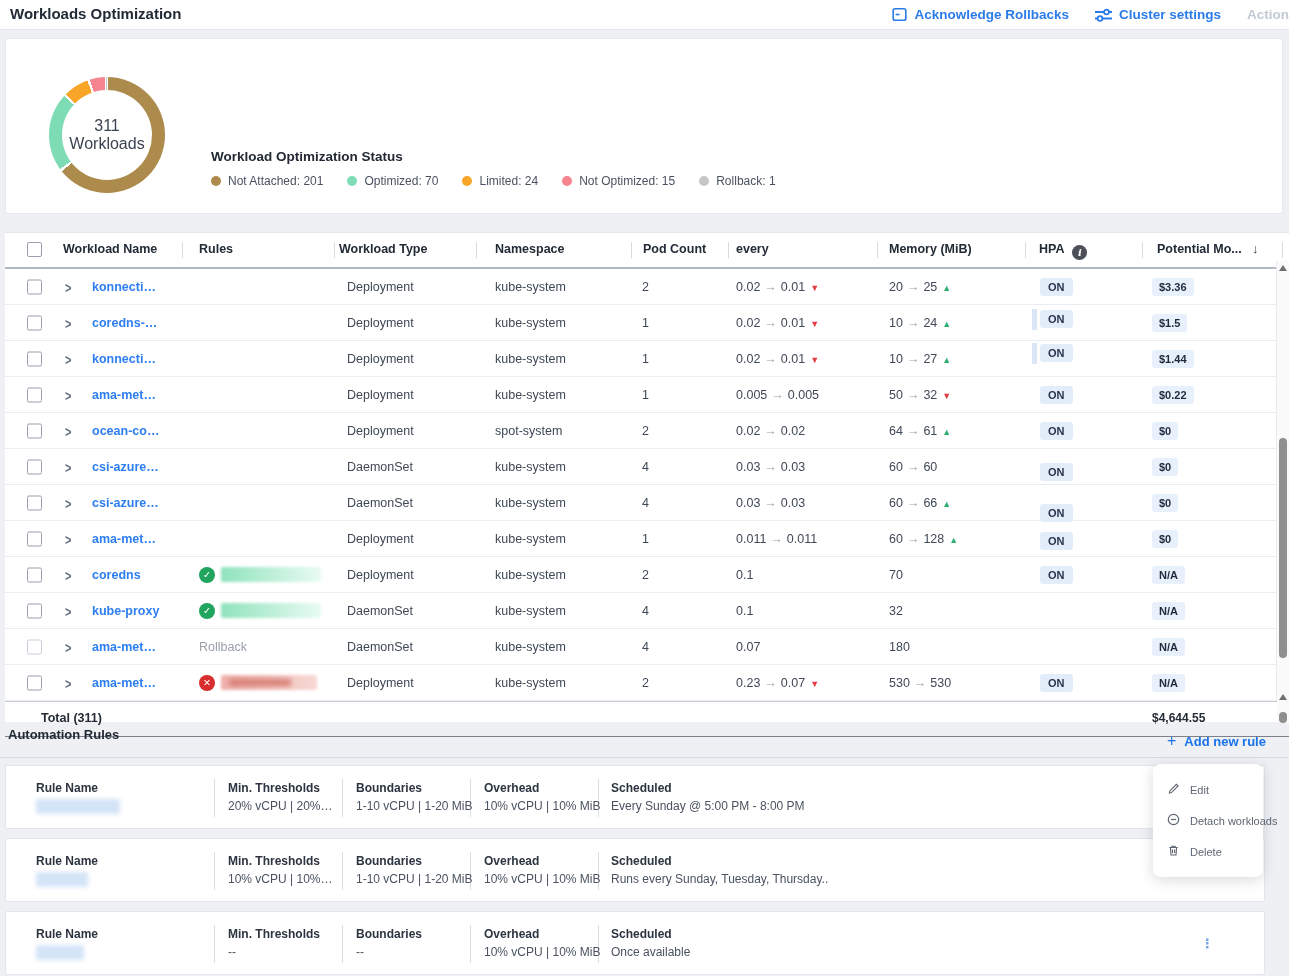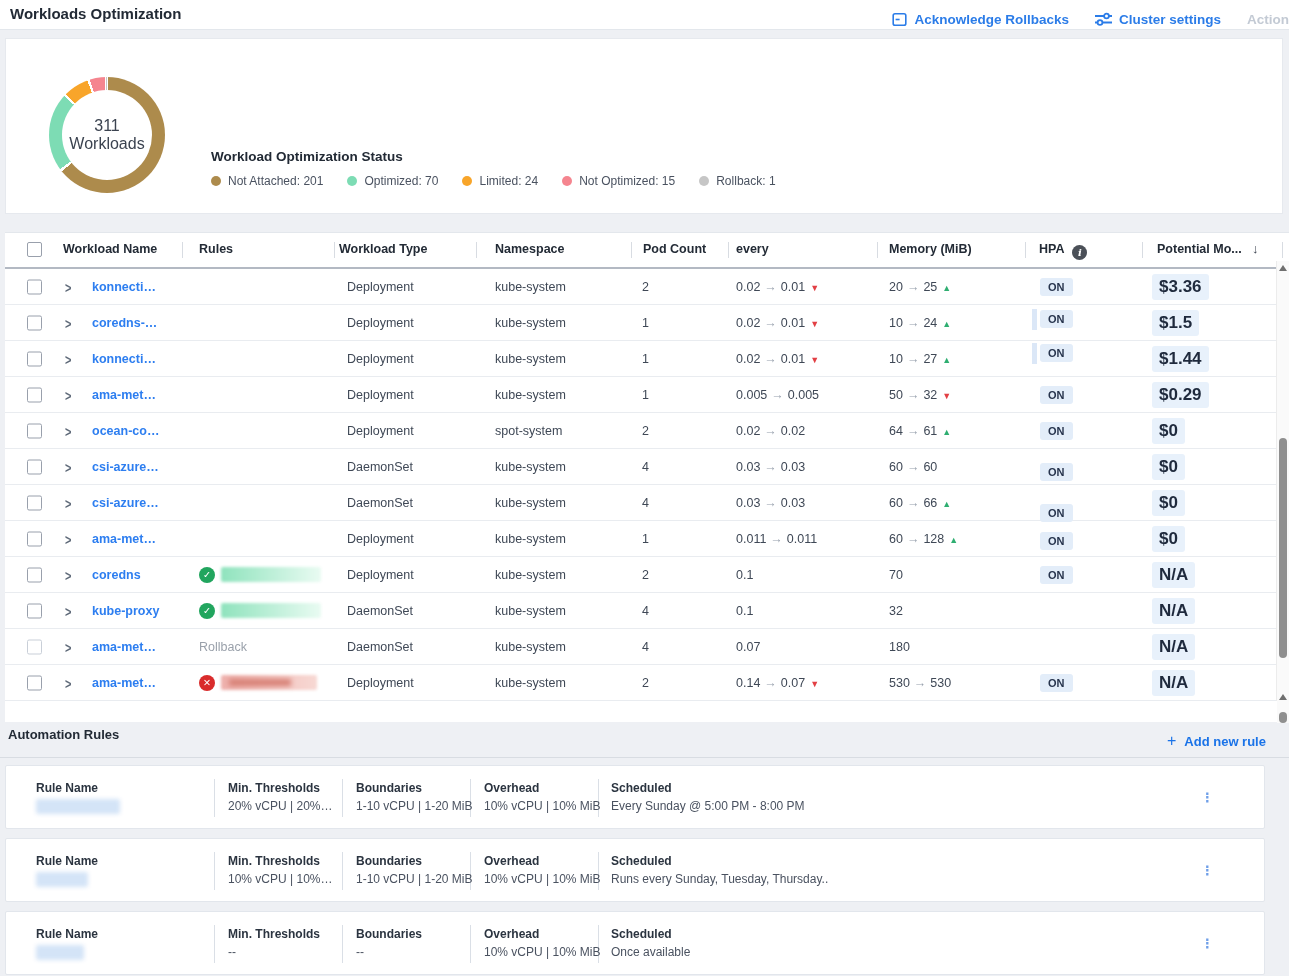--- a/index.html
+++ b/index.html
@@ -2,21 +2,21 @@
 <html><head>
 <meta charset="utf-8">
 <style>
   html,body{margin:0;padding:0;}
   body{font-family:"Liberation Sans","DejaVu Sans",sans-serif;background:#eef0f4;}
   .page{position:relative;width:1289px;height:976px;overflow:hidden;background:#eef0f4;}
 
   
   .topbar{position:absolute;left:0;top:0;width:1289px;height:29px;background:#fff;border-bottom:1px solid #e3e7ec;}
   .page-title{position:absolute;left:10px;top:5px;font-size:15px;font-weight:700;color:#222a35;margin:0;}
-  .top-actions{position:absolute;right:0;top:0;height:38px;display:flex;align-items:center;gap:26px;padding-right:0;justify-content:space-between;}
+  .top-actions{position:absolute;right:0;top:0;height:29px;display:flex;align-items:center;gap:26px;padding-right:0;justify-content:space-between;}
   .top-link{display:flex;align-items:center;gap:7px;color:#2b7ce8;font-size:13.5px;font-weight:700;cursor:pointer;white-space:nowrap;}
   .top-link.disabled{color:#c3cad4;}
   .top-link svg{display:block;}
 
   
   .summary-card{position:absolute;left:5px;top:38px;width:1278px;height:176px;background:#fff;border:1px solid #e6e9ee;box-sizing:border-box;}
   .donut{position:absolute;left:43px;top:38px;width:116px;height:116px;border-radius:50%;}
   .donut-hole{position:absolute;left:13px;top:13px;width:90px;height:90px;border-radius:50%;background:#fff;display:flex;flex-direction:column;align-items:center;justify-content:center;color:#3b4350;}
   .donut-hole .v{font-size:16px;}
   .donut-hole .l{font-size:16px;}
@@ -48,21 +48,21 @@
   .c-pods{left:637px;}
   .c-vcpu{left:731px;}
   .c-mem{left:884px;}
   .c-hpa{left:1035px;}
   .c-pot{left:1147px;}
   .arr{color:#97a0ad;padding:0 4px;}
   .tr-up{color:#2fae71;font-size:9px;padding-left:5px;}
   .tr-down{color:#e23f44;font-size:9px;padding-left:5px;}
   .badge{display:inline-block;background:#e3edf9;color:#27344d;font-size:11px;font-weight:700;padding:3px 8px;border-radius:3px;position:relative;}
   .badge .sliver{position:absolute;left:-8px;top:-1px;width:5px;height:21px;background:#dbe7f7;}
-  .pot-badge{display:inline-block;background:#e8f1fb;color:#1f2a3d;font-size:17px;font-weight:700;padding:3px 7px;border-radius:3px;}
+  .pot-badge{display:inline-block;background:#e8f1fb;color:#1f2a3d;font-size:11px;font-weight:700;padding:3px 7px;border-radius:3px;}
   .ok-ic,.err-ic{width:16px;height:16px;border-radius:50%;display:inline-flex;align-items:center;justify-content:center;color:#fff;font-size:9.5px;font-weight:700;flex:none;}
   .ok-ic{background:#21a55e;}
   .err-ic{background:#d92c2c;}
   .pill-g{width:100px;height:15px;border-radius:2px;background:linear-gradient(90deg,#8fe3bd,#e9fbf2);filter:blur(1.5px);}
   .pill-r{position:relative;width:96px;height:15px;border-radius:2px;background:linear-gradient(90deg,#eeb0ac,#f7d8d3);filter:blur(1.5px);}
   .pill-r::after{content:"";position:absolute;left:8px;top:4px;width:62px;height:7px;background:#d77f74;filter:blur(2px);}
   .rule-text{color:#9aa1ab;}
 
   .total-row{position:relative;height:34px;border-top:1px solid #c9ced6;border-bottom:1px solid #7c828c;}
   .total-label{position:absolute;left:36px;top:9px;font-size:12.5px;font-weight:700;color:#232b36;}
@@ -233,21 +233,21 @@
           <span class="cbx cell c-check"></span>
           <span class="cell c-chev">&gt;</span>
           <a class="cell c-name">ama-met…</a>
           <span class="cell c-rules"></span>
           <span class="cell c-type">Deployment</span>
           <span class="cell c-ns">kube-system</span>
           <span class="cell c-pods">1</span>
           <span class="cell c-vcpu"><span>0.005</span><span class="arr">→</span><span>0.005</span></span>
           <span class="cell c-mem"><span>50</span><span class="arr">→</span><span>32</span><span class="tr-down">▼</span></span>
           <span class="cell c-hpa" style="top: calc(50% + 0px);"><span class="badge">ON</span></span>
-          <span class="cell c-pot"><span class="pot-badge">$0.29</span></span>
+          <span class="cell c-pot"><span class="pot-badge">$0.22</span></span>
         </div>
         <div class="trow">
           <span class="cbx cell c-check"></span>
           <span class="cell c-chev">&gt;</span>
           <a class="cell c-name">ocean-co…</a>
           <span class="cell c-rules"></span>
           <span class="cell c-type">Deployment</span>
           <span class="cell c-ns">spot-system</span>
           <span class="cell c-pods">2</span>
           <span class="cell c-vcpu"><span>0.02</span><span class="arr">→</span><span>0.02</span></span>
@@ -343,26 +343,30 @@
           <span class="cbx cell c-check"></span>
           <span class="cell c-chev">&gt;</span>
           <a class="cell c-name">ama-met…</a>
           <span class="cell c-rules">
             <span class="err-ic">✕</span>
             <span class="pill-r"></span>
           </span>
           <span class="cell c-type">Deployment</span>
           <span class="cell c-ns">kube-system</span>
           <span class="cell c-pods">2</span>
-          <span class="cell c-vcpu"><span>0.14</span><span class="arr">→</span><span>0.07</span><span class="tr-down">▼</span></span>
+          <span class="cell c-vcpu"><span>0.23</span><span class="arr">→</span><span>0.07</span><span class="tr-down">▼</span></span>
           <span class="cell c-mem"><span>530</span><span class="arr">→</span><span>530</span></span>
           <span class="cell c-hpa" style="top: calc(50% + 0px);"><span class="badge">ON</span></span>
           <span class="cell c-pot"><span class="pot-badge">N/A</span></span>
         </div>
       </div>
+    <div class="total-row">
+      <span class="total-label">Total (311)</span>
+      <span class="total-value">$4,644.55</span>
+    </div>
     <div class="vscroll">
       <div class="tri-up"></div>
       <div class="vthumb main-thumb"></div>
       <div class="tri-down main-down"></div>
     </div>
     <div class="mini-scroll">
       <div class="tri-up"></div>
       <div class="vthumb mini-thumb"></div>
     </div>
   </div>
@@ -419,14 +423,35 @@
         <span class="rf-value rf-min">--</span>
         <span class="rf-label rf-bnd">Boundaries</span>
         <span class="rf-value rf-bnd">--</span>
         <span class="rf-label rf-ovr">Overhead</span>
         <span class="rf-value rf-ovr">10% vCPU | 10% MiB</span>
         <span class="rf-label rf-sch">Scheduled</span>
         <span class="rf-value rf-sch">Once available</span>
         <span class="kebab">⋮</span>
       </div>
     </div>
+  <div class="ctx-menu" id="ctx-menu">
+      <div class="ctx-item">
+        <span><svg width="13" height="13" viewBox="0 0 14 14">
+            <path d="M2.6 11.8l.4-2.2 7.1-7.1 1.8 1.8-7.1 7.1-2.2.4z" fill="none" stroke="#5d6672" stroke-width="1.2"></path>
+          </svg></span>
+        <span>Edit</span>
+      </div>
+      <div class="ctx-item">
+        <span><svg width="13" height="13" viewBox="0 0 14 14">
+            <circle cx="7" cy="7" r="5.6" fill="none" stroke="#5d6672" stroke-width="1.3"></circle>
+            <line x1="4.2" y1="7" x2="9.8" y2="7" stroke="#5d6672" stroke-width="1.3"></line>
+          </svg></span>
+        <span>Detach workloads</span>
+      </div>
+      <div class="ctx-item">
+        <span><svg width="13" height="13" viewBox="0 0 14 14">
+            <path d="M2.5 3.8h9M5.3 3.8V2.4h3.4v1.4M3.7 3.8l.6 8h5.4l.6-8M5.9 6v3.8M8.1 6v3.8" fill="none" stroke="#5d6672" stroke-width="1.2"></path>
+          </svg></span>
+        <span>Delete</span>
+      </div>
+    </div>
 
 </div>
 
 </body></html>

